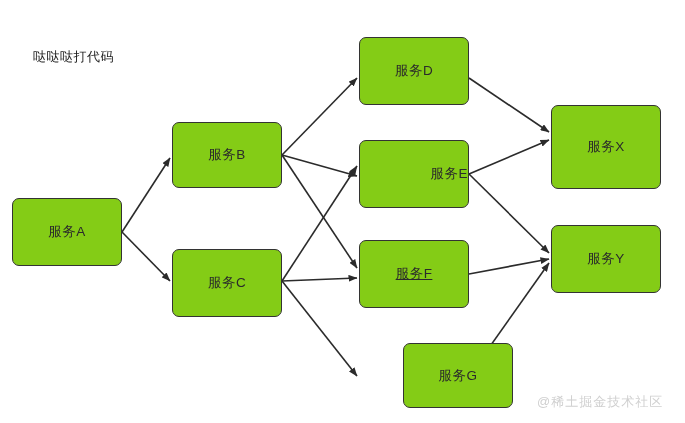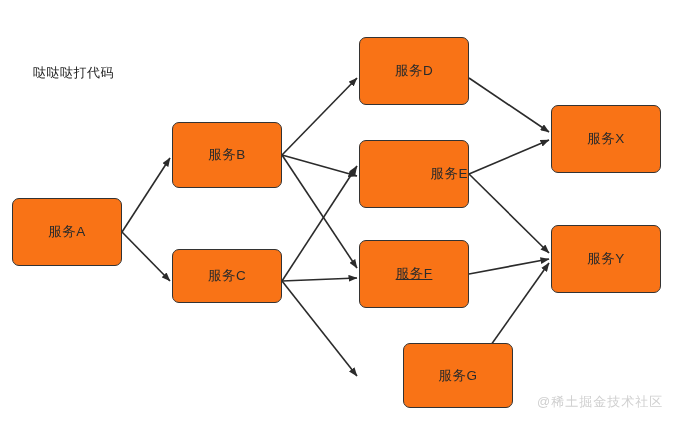--- a/index.html
+++ b/index.html
@@ -21,21 +21,21 @@
     position: absolute;
     left: 0;
     top: 0;
     width: 685px;
     height: 423px;
     pointer-events: none;
   }
   .node {
     position: absolute;
     box-sizing: border-box;
-    background: #f97316;
+    background: #84cc16;
     border: 1.6px solid #333333;
     border-radius: 7px;
     display: flex;
     align-items: center;
     justify-content: center;
     color: #2b2b2b;
     font-size: 13.5px;
     letter-spacing: 0.5px;
     line-height: 1;
     z-index: 2;
@@ -86,40 +86,40 @@
       </g>
   </svg>
 
   <div id="nodes-layer">
       <div class="node" style="left: 12px; top: 198px; width: 110px; height: 68px;">
         <span>服务A</span>
       </div>
       <div class="node" style="left: 172px; top: 122px; width: 110px; height: 66px; align-items: center;">
         <span>服务B</span>
       </div>
-      <div class="node" style="left: 172px; top: 249px; width: 110px; height: 54px; justify-content: center;">
+      <div class="node" style="left: 172px; top: 249px; width: 110px; height: 68px; justify-content: center;">
         <span>服务C</span>
       </div>
       <div class="node" style="left: 359px; top: 37px; width: 110px; height: 68px;">
         <span>服务D</span>
       </div>
       <div class="node" style="left: 359px; top: 140px; width: 110px; height: 68px; justify-content: flex-end;">
         <span>服务E</span>
       </div>
       <div class="node" style="left: 359px; top: 240px; width: 110px; height: 68px; text-decoration: underline;">
         <span>服务F</span>
       </div>
       <div class="node" style="left: 359px; top: 343px; width: 110px; height: 65px; margin-left: 44px;">
         <span>服务G</span>
       </div>
-      <div class="node" style="left: 551px; top: 105px; width: 110px; height: 68px;">
+      <div class="node" style="left: 551px; top: 105px; width: 110px; height: 84px;">
         <span>服务X</span>
       </div>
       <div class="node" style="left: 551px; top: 225px; width: 110px; height: 68px;">
         <span>服务Y</span>
       </div>
     </div>
 
-  <div class="caption" style="left: 33px; top: 64px;">哒哒哒打代码</div>
+  <div class="caption" style="left: 33px; top: 48px;">哒哒哒打代码</div>
 
   <div class="watermark" style="left: 537px; top: 393px; color: rgb(208, 208, 208); text-align: right;">@稀土掘金技术社区</div>
 
 </div>
 
 </body></html>

